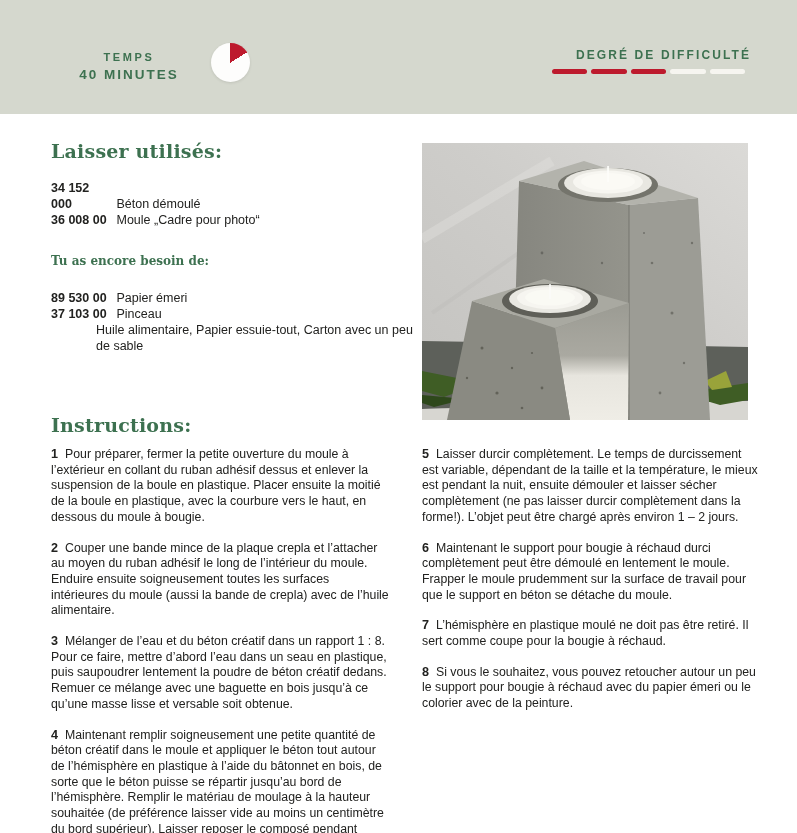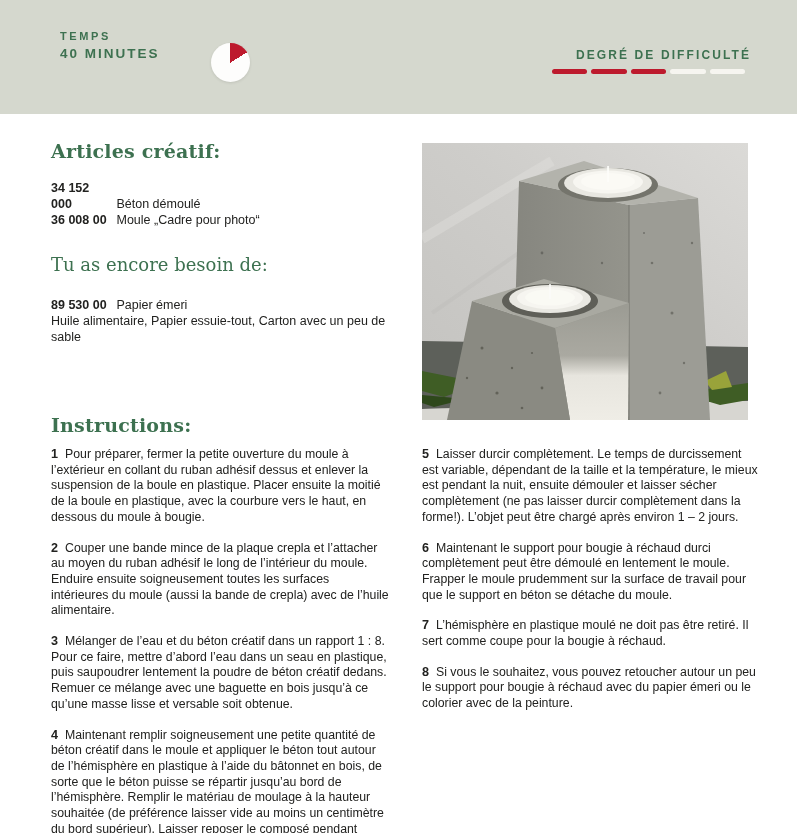--- a/index.html
+++ b/index.html
@@ -9,21 +9,21 @@
     --ink:#222220;
     --bar-empty:#f6f5f0;
   }
   *{margin:0;padding:0;box-sizing:border-box;}
   html,body{background:#fff;}
   body{font-family:"Liberation Sans", sans-serif;color:var(--ink);}
   .page{position:relative;width:797px;height:833px;margin:0 auto;background:#fff;overflow:hidden;}
 
   
   .header-band{position:absolute;left:0;top:0;width:797px;height:114px;background:var(--sage);}
-  .time-block{position:absolute;left:60px;top:30px;width:138px;text-align:left;}
+  .time-block{position:absolute;left:60px;top:51px;width:138px;text-align:center;}
   .time-label{display:block;font-size:11px;font-weight:bold;letter-spacing:2.6px;color:var(--green);}
   .time-value{display:block;margin-top:4px;font-size:13.5px;font-weight:bold;letter-spacing:2px;color:var(--green);}
   .clock-icon{position:absolute;left:211px;top:43px;width:39px;height:39px;border-radius:50%;
     background:conic-gradient(from 0deg at 50% 50%, var(--red) 0deg 58deg, rgba(0,0,0,0) 58deg 360deg), #fdfdfc;
     box-shadow:0 1px 3px rgba(0,0,0,.10);}
   .difficulty-block{position:absolute;left:552px;top:48px;width:193px;}
   .difficulty-label{font-size:12px;font-weight:bold;letter-spacing:2.1px;color:var(--green);white-space:nowrap;padding-left:24px;}
   .diff-bars{display:flex;gap:4px;margin-top:7px;}
   .diff-bar{flex:1;height:5px;border-radius:2.5px;background:var(--bar-empty);}
   .diff-bars[data-level="1"] .diff-bar:nth-child(-n+1),
@@ -31,23 +31,23 @@
   .diff-bars[data-level="3"] .diff-bar:nth-child(-n+3),
   .diff-bars[data-level="4"] .diff-bar:nth-child(-n+4),
   .diff-bars[data-level="5"] .diff-bar:nth-child(-n+5){background:var(--red);}
 
   
   .materials{position:absolute;left:51px;top:140px;width:362px;}
   .section-title{font-family:"DejaVu Serif", serif;font-size:19px;font-weight:bold;color:var(--green);letter-spacing:.2px;}
   .mat-list{margin-top:18px;}
   .mat-row{font-size:12.5px;line-height:16px;}
   .mat-code{display:inline-block;width:62px;font-weight:bold;}
-  .mat-subtitle{margin-top:26px;font-family:"DejaVu Serif", serif;font-size:18px;font-weight:normal;color:var(--green);}
+  .mat-subtitle{margin-top:26px;font-family:"DejaVu Serif", serif;font-size:12px;font-weight:bold;color:var(--green);}
   .mat-list-2{margin-top:22px;}
-  .mat-note{font-size:12.5px;line-height:16px;margin-top:0;}
+  .mat-note{font-size:12.5px;line-height:16px;margin-top:0;margin-left:45px;}
 
   
   .photo{position:absolute;left:422px;top:143px;width:326px;height:277px;overflow:hidden;}
   .photo svg{display:block;}
 
   
   .instructions-title{position:absolute;left:51px;top:414px;text-align:center;}
   .steps-wrap{position:absolute;left:51px;top:447px;width:709px;display:flex;gap:33px;}
   .steps-col{width:338px;}
   .step{font-size:12.3px;line-height:15.7px;margin-bottom:15px;}
@@ -70,36 +70,40 @@
         <span class="diff-bar"></span>
         <span class="diff-bar"></span>
         <span class="diff-bar"></span>
         <span class="diff-bar"></span>
         <span class="diff-bar"></span>
       </div>
     </div>
   </div>
 
   <div class="materials">
-    <h2 class="section-title">Articles créatif:</h2>
+    <h2 class="section-title">Laisser utilisés:</h2>
     <div class="mat-list">
       <div class="mat-row">
         <span class="mat-code">34 152 000</span>
         <span class="mat-name">Béton démoulé</span>
       </div>
       <div class="mat-row">
         <span class="mat-code">36 008 00</span>
         <span class="mat-name">Moule „Cadre pour photo“</span>
       </div>
     </div>
     <div class="mat-subtitle">Tu as encore besoin de:</div>
     <div class="mat-list mat-list-2">
       <div class="mat-row">
         <span class="mat-code">89 530 00</span>
         <span class="mat-name">Papier émeri</span>
+      </div>
+      <div class="mat-row">
+        <span class="mat-code">37 103 00</span>
+        <span class="mat-name">Pinceau</span>
       </div>
       <div class="mat-row mat-note">Huile alimentaire, Papier essuie-tout, Carton avec un peu de sable</div>
     </div>
   </div>
 
   <div class="photo" role="img" aria-label="Deux supports de bougie à réchaud en béton avec bougies chauffe-plat">
     <svg width="326" height="277" viewBox="0 0 326 277" xmlns="http://www.w3.org/2000/svg">
       <defs>
         <linearGradient id="wallGrad" x1="0" y1="1" x2="1" y2="0">
           <stop offset="0" stop-color="#c3c2bf"></stop>

